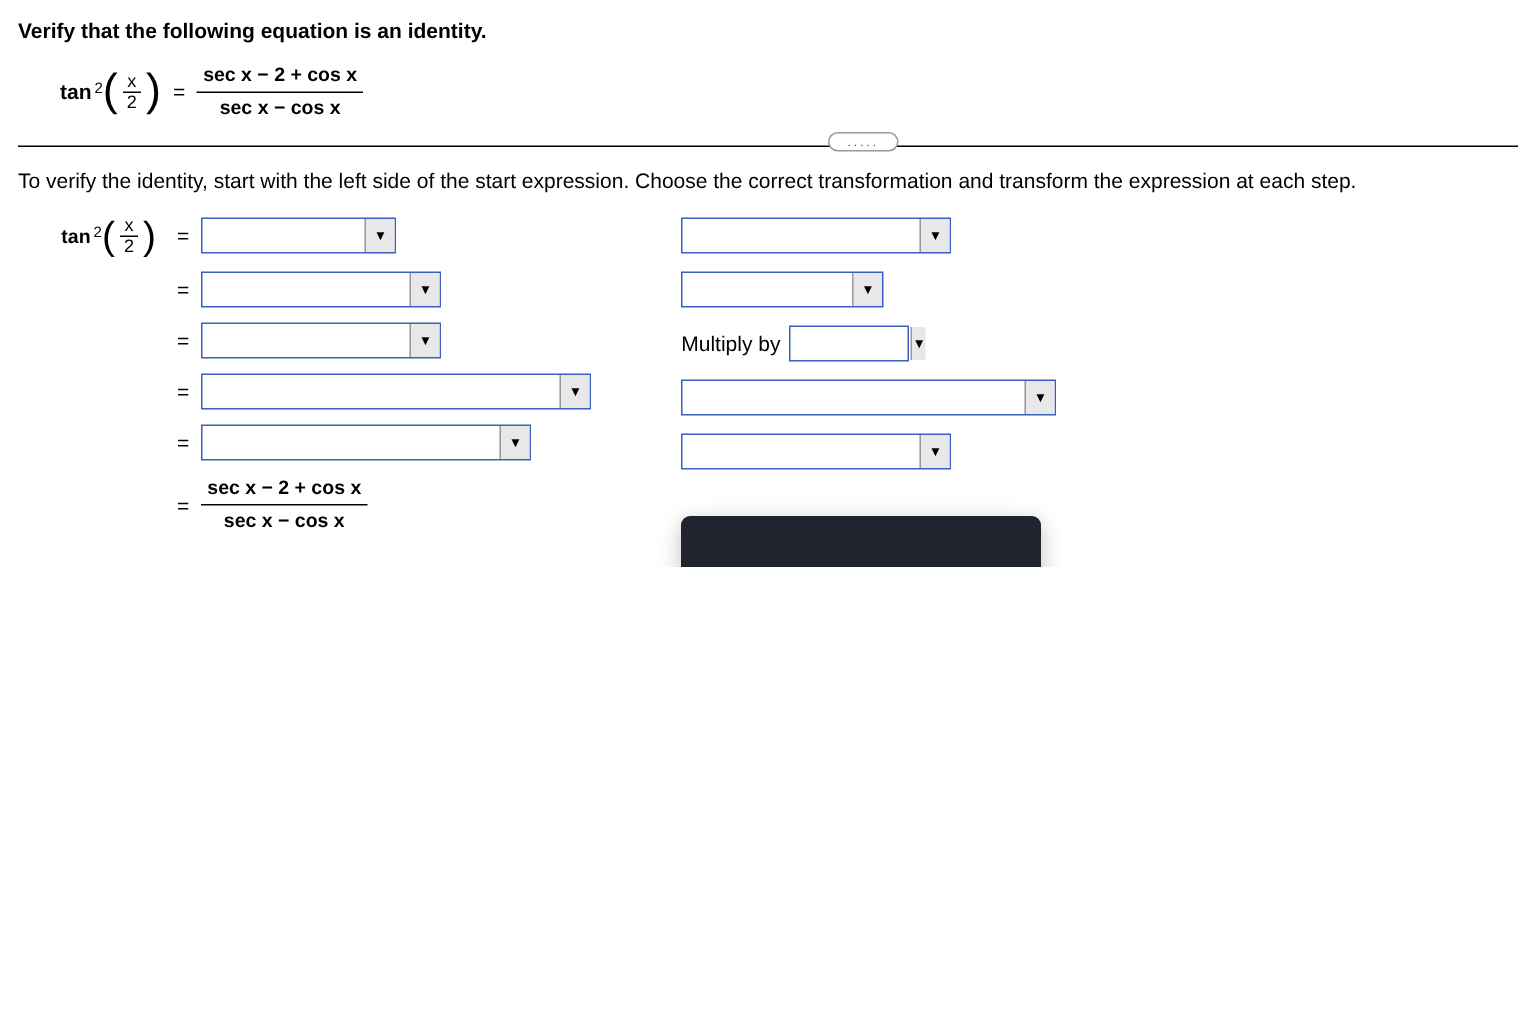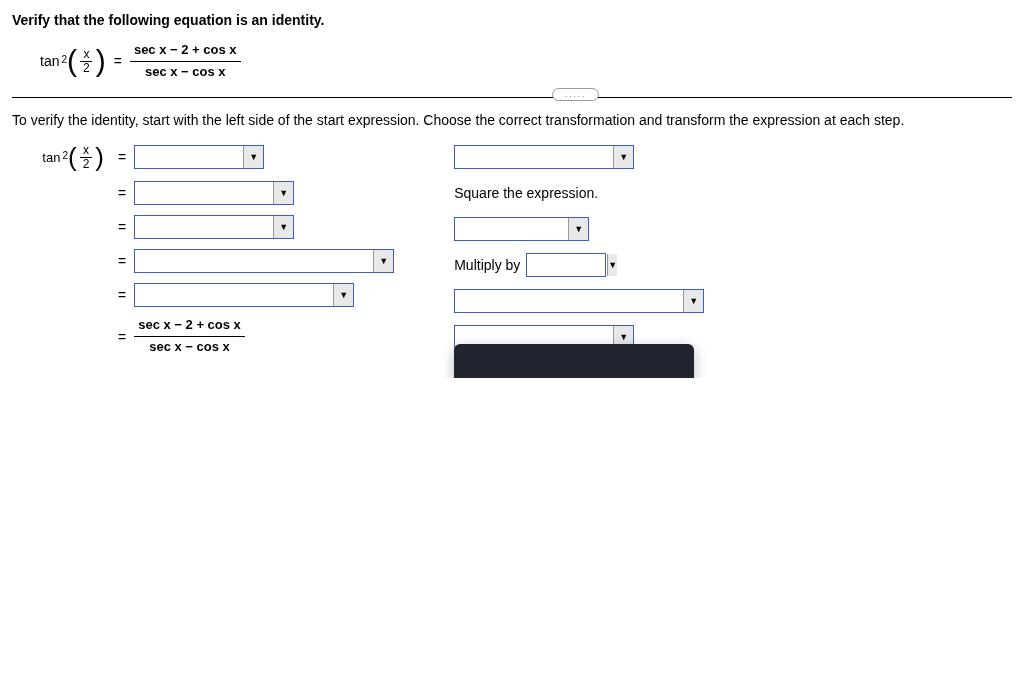--- a/index.html
+++ b/index.html
@@ -12,21 +12,21 @@
     width: 1024px;
     position: relative;
   }
   .instr { margin-bottom: 14px; font-weight: bold; }
   .eq-given {
     margin: 10px 0 16px 28px;
     display: flex;
     align-items: center;
   }
   .sup2 { font-size: 10px; vertical-align: super; position: relative; top: -2px; }
-  .tan-label { font-weight: normal; margin-right: 2px; }
+  .tan-label { font-weight: bold; margin-right: 2px; }
   .paren { display: inline-flex; align-items: center; }
   .paren-l, .paren-r { font-size: 30px; font-weight: normal; line-height: 1; }
   .frac {
     display: inline-flex;
     flex-direction: column;
     align-items: center;
     font-size: 12px;
     line-height: 1.1;
     margin: 0 3px;
   }
@@ -264,23 +264,20 @@
 
   <div class="right-col">
 
     <div class="rrow">
       <span class="combo r1">
         <span class="val"></span>
           <span class="arrow">▼</span>
       </span>
     </div>
 
-    <div class="rrow">
-      <span class="static-txt">Square the expression.</span>
-    </div>
 
     <div class="rrow">
       <span class="combo r2">
         <span class="val"></span>
           <span class="arrow">▼</span>
       </span>
     </div>
 
     <div class="rrow">
       <span class="static-txt" style="margin-right:6px;">Multiply by</span>

